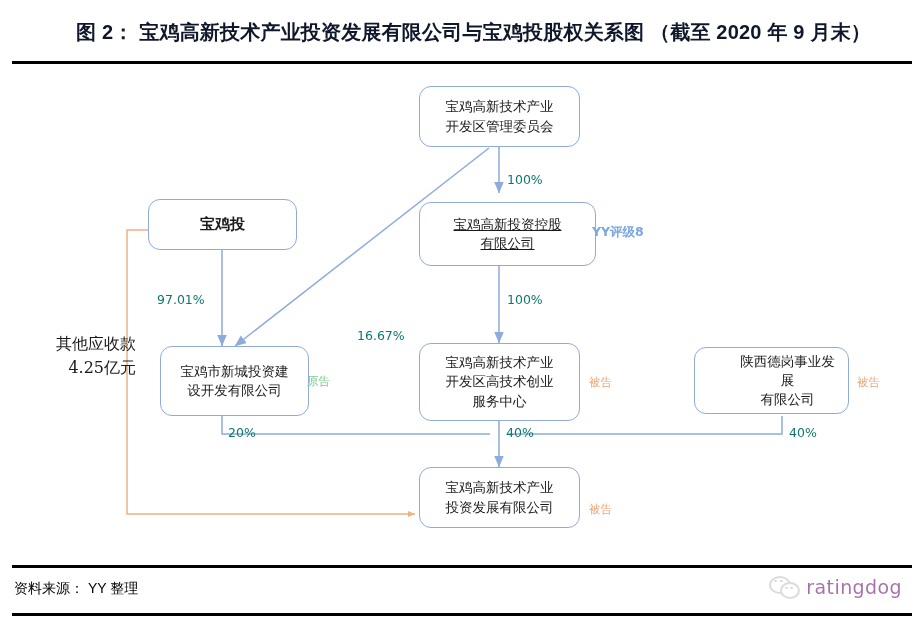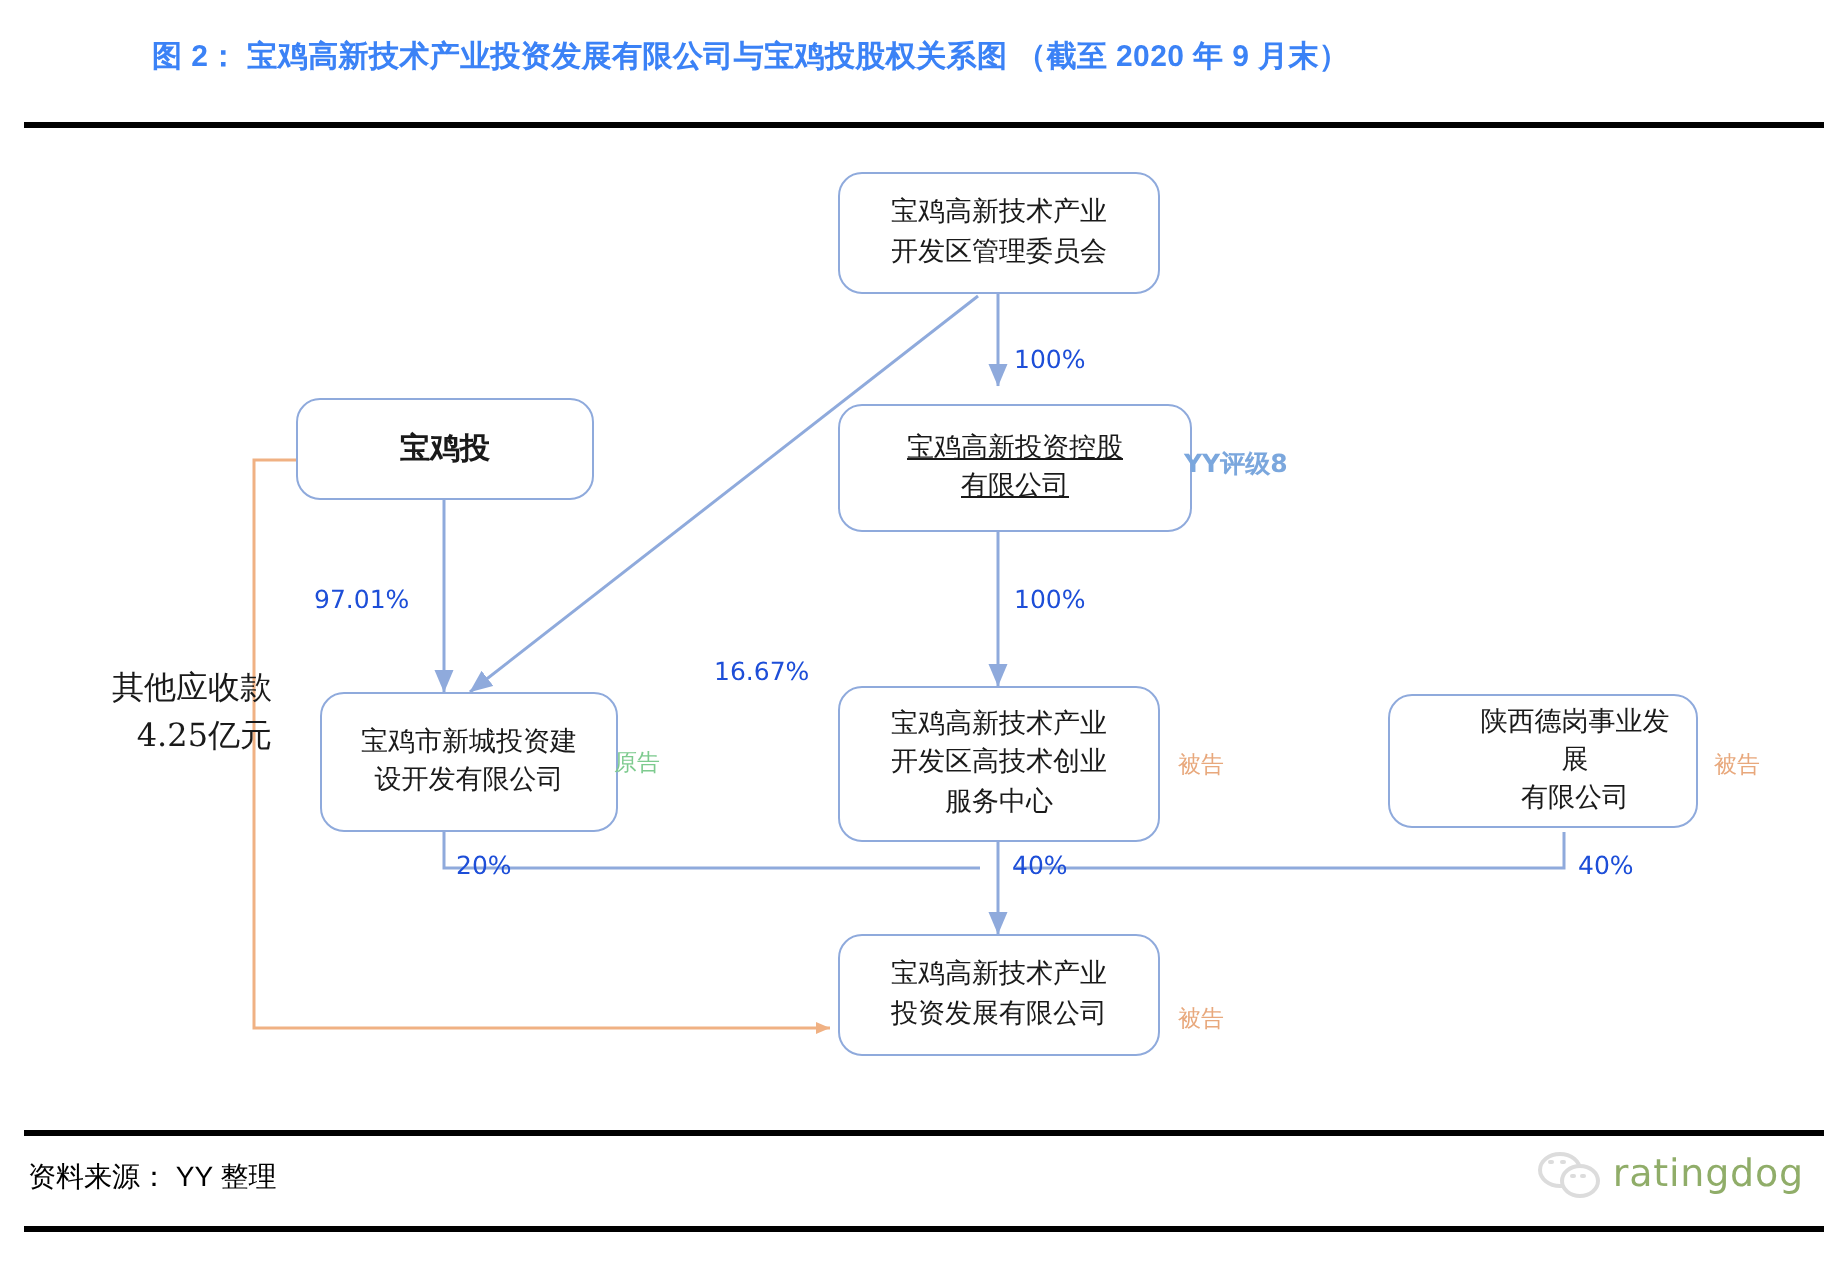--- a/index.html
+++ b/index.html
@@ -9,39 +9,39 @@
     position:relative;overflow:hidden;
   }
   .page{position:absolute;inset:0;}
 
   
   .title-bar{
     position:absolute;left:0;top:0;width:924px;height:62px;
   }
   .title-text{
     position:absolute;left:76px;top:19px;
-    font-size:15px;font-weight:bold;color:#3b82f6;
+    font-size:20px;font-weight:bold;color:#0f172a;
     letter-spacing:.2px;white-space:nowrap;
   }
   .rule{position:absolute;background:#000000;}
   .rule-top{left:12px;top:61px;width:900px;height:2.5px;}
   .rule-bottom{left:12px;top:565px;width:900px;height:2.5px;}
   .rule-foot{left:12px;top:613px;width:900px;height:2.5px;}
 
   
   .source-text{
     position:absolute;left:14px;top:580px;
     font-size:14px;color:#000;white-space:nowrap;
   }
   .watermark{
     position:absolute;right:22px;top:576px;
     display:flex;align-items:center;gap:7px;opacity:.62;
   }
   .wm-label{
-    font-size:19px;color:#4d7c0f;letter-spacing:.4px;
+    font-size:19px;color:#701a75;letter-spacing:.4px;
     font-family:"DejaVu Sans",sans-serif;
   }
   .wm-icon{position:relative;width:30px;height:22px;}
   .wm-icon .b1,.wm-icon .b2{
     position:absolute;border:2.2px solid #c7c7c7;border-radius:50%;
     background:#fff;
   }
   .wm-icon .b1{left:0;top:0;width:18px;height:14px;}
   .wm-icon .b2{left:11px;top:6px;width:16px;height:13px;}
   .wm-icon .d{position:absolute;width:2.4px;height:2.4px;border-radius:50%;background:#c7c7c7;}
@@ -57,21 +57,21 @@
     display:flex;align-items:center;justify-content:center;
     text-align:center;
     font-family:"DejaVu Serif","Liberation Serif",serif;
     font-size:13.5px;color:#1a1a1a;line-height:1.42;
     padding:2px 8px;
   }
   .node.bold{font-weight:bold;font-size:15px;}
 
   
   .elabel{
-    position:absolute;font-size:12.5px;color:#1d4ed8;white-space:nowrap;
+    position:absolute;font-size:12.5px;color:#0f766e;white-space:nowrap;
     font-family:"DejaVu Sans",sans-serif;
   }
   
   .tag{
     position:absolute;font-size:11.5px;white-space:nowrap;
     font-family:"DejaVu Serif","Liberation Serif",serif;
   }
   .tag.plaintiff{color:#7ecb8f;}
   .tag.defendant{color:#e8a87c;}
   .rating{

